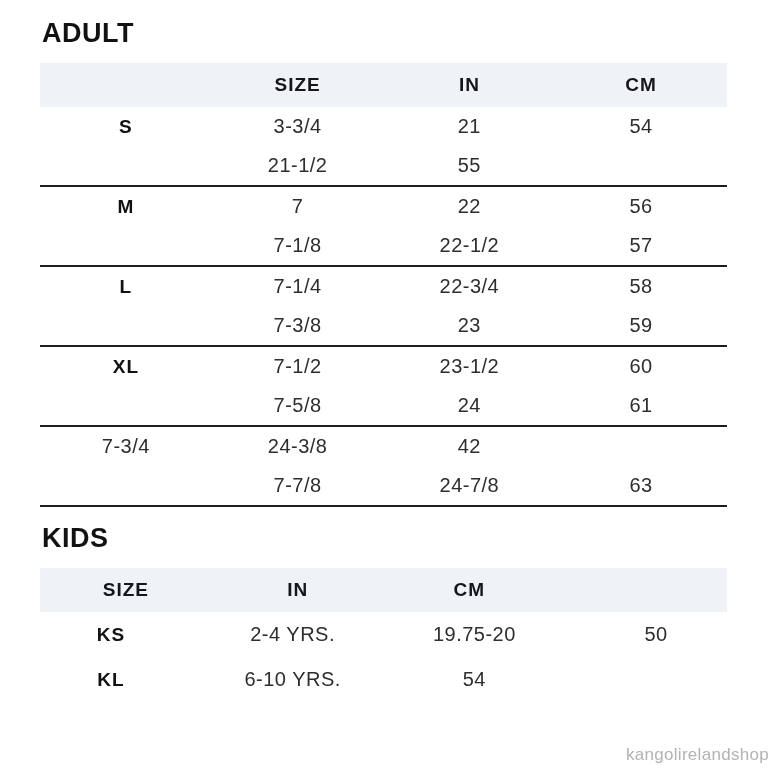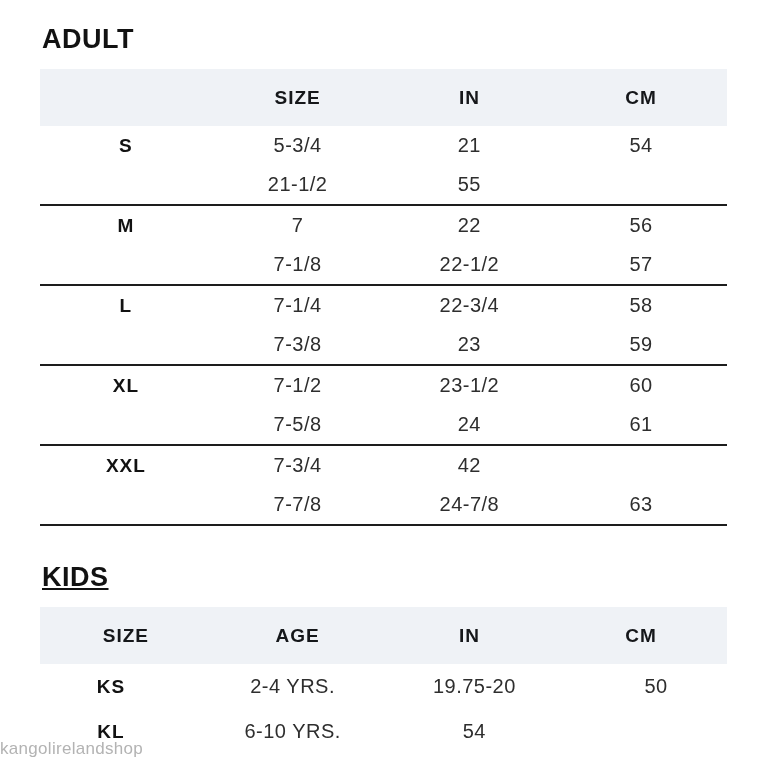--- a/index.html
+++ b/index.html
@@ -3,37 +3,37 @@
 <meta charset="utf-8">
 <style>
   html, body { margin: 0; padding: 0; background: #ffffff; }
   .page {
     position: relative;
     width: 769px;
     height: 769px;
     box-sizing: border-box;
     background: #ffffff;
     font-family: "Liberation Sans", sans-serif;
-    padding: 24px 42px 0 40px;
+    padding: 18px 42px 0 40px;
     overflow: hidden;
   }
   .section-title {
     font-size: 27px;
     font-weight: 800;
     letter-spacing: 0.5px;
     color: #121212;
     margin: 0 0 14px 2px;
   }
-  .kids-title { margin-top: 36px; text-decoration: underline; }
+  .kids-title { margin-top: 16px; }
   .size-table { width: 687px; }
   .thead {
     display: grid;
     grid-template-columns: repeat(4, 1fr);
     background: var(--header-bg, #eff2f6);
-    height: 57px;
+    height: 44px;
     align-items: center;
   }
   .th {
     text-align: center;
     font-weight: 700;
     font-size: 19px;
     letter-spacing: 1px;
     color: #15171a;
   }
   .row {
@@ -53,23 +53,23 @@
   .cell.label {
     font-weight: 700;
     font-size: 19px;
     color: #121212;
     letter-spacing: 1px;
   }
   .group { border-bottom: 2px solid var(--divider, #1d1d1d); }
   .watermark {
     position: absolute;
     left: 0;
-    bottom: 10px;
+    bottom: 4px;
     width: 100%;
-    text-align: left;
+    text-align: right;
     font-size: 17px;
     letter-spacing: 0.3px;
     color: var(--watermark, #b3b3b3);
   }
 </style>
 </head>
 <body>
 
 <div class="page">
 
@@ -79,21 +79,21 @@
     <div class="thead" id="adult-head">
         <div class="th"></div>
         <div class="th">SIZE</div>
         <div class="th">IN</div>
         <div class="th">CM</div>
       </div>
     <div id="adult-body">
         <div class="group">
           <div class="row">
             <div class="cell label">S</div>
-            <div class="cell">5-3/4</div>
+            <div class="cell">3-3/4</div>
             <div class="cell">21</div>
             <div class="cell">54</div>
           </div>
           <div class="row">
             <div class="cell label"></div>
             <div class="cell">21-1/2</div>
             <div class="cell">55</div>
           </div>
         </div>
         <div class="group">
@@ -133,40 +133,39 @@
           </div>
           <div class="row">
             <div class="cell label"></div>
             <div class="cell">7-5/8</div>
             <div class="cell">24</div>
             <div class="cell">61</div>
           </div>
         </div>
         <div class="group">
           <div class="row">
-            <div class="cell label">XXL</div>
             <div class="cell">7-3/4</div>
+            <div class="cell">24-3/8</div>
             <div class="cell">42</div>
           </div>
           <div class="row">
             <div class="cell label"></div>
             <div class="cell">7-7/8</div>
             <div class="cell">24-7/8</div>
             <div class="cell">63</div>
           </div>
         </div>
       </div>
   </div>
 
   <h1 class="section-title kids-title">KIDS</h1>
 
   <div class="size-table">
     <div class="thead" id="kids-head">
         <div class="th">SIZE</div>
-        <div class="th">AGE</div>
         <div class="th">IN</div>
         <div class="th">CM</div>
       </div>
     <div class="kids-body" id="kids-body">
         <div class="row">
           <div class="cell label">KS</div>
           <div class="cell">2-4 YRS.</div>
           <div class="cell">19.75-20</div>
           <div class="cell">50</div>
         </div>

